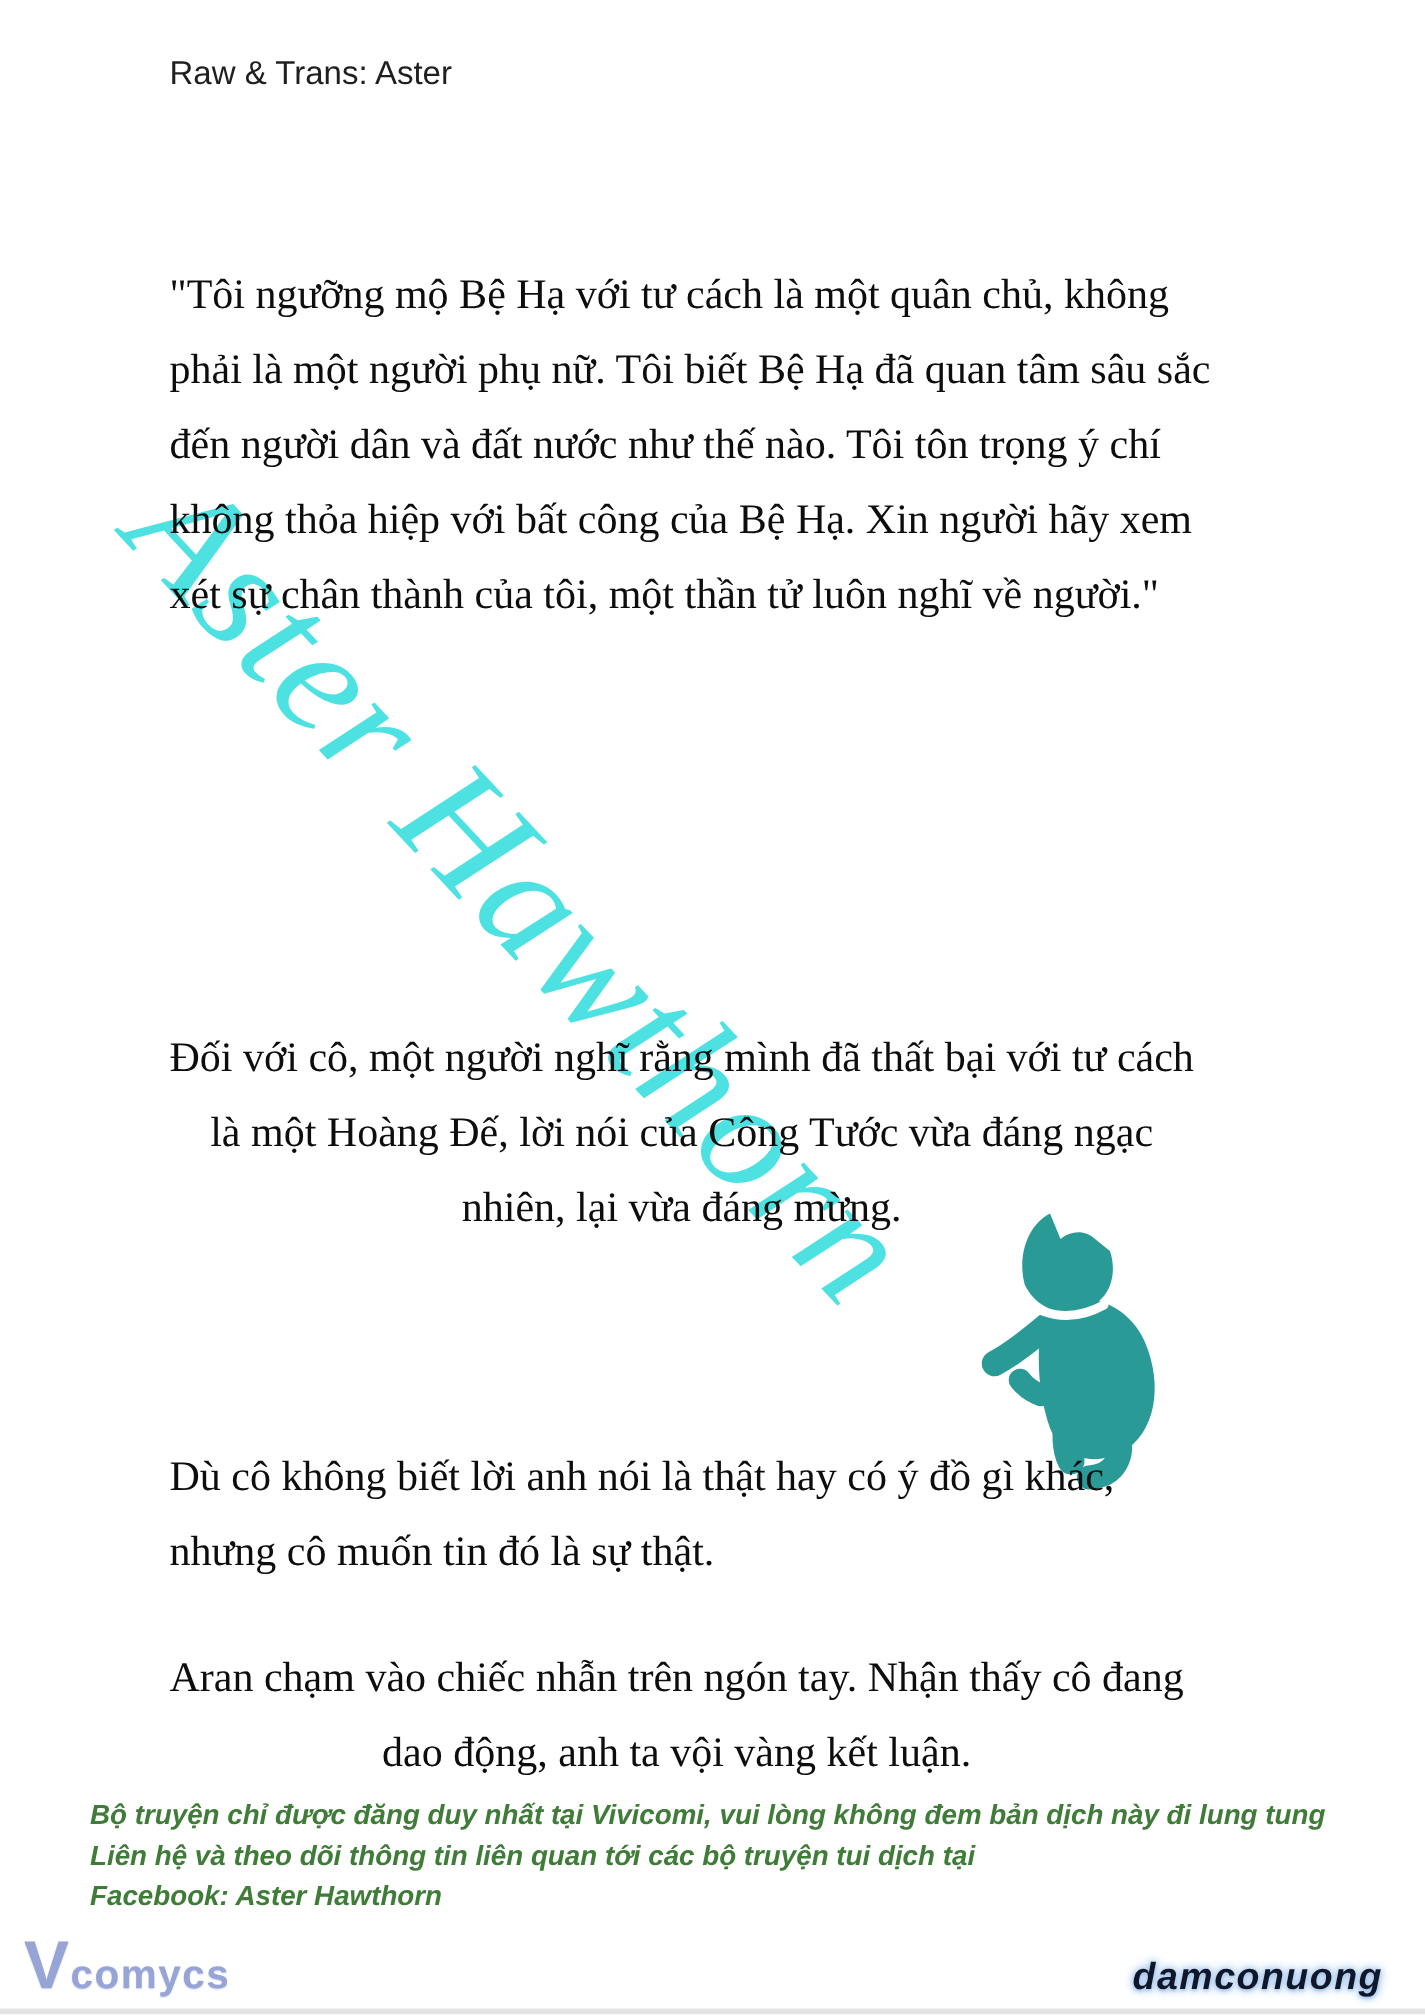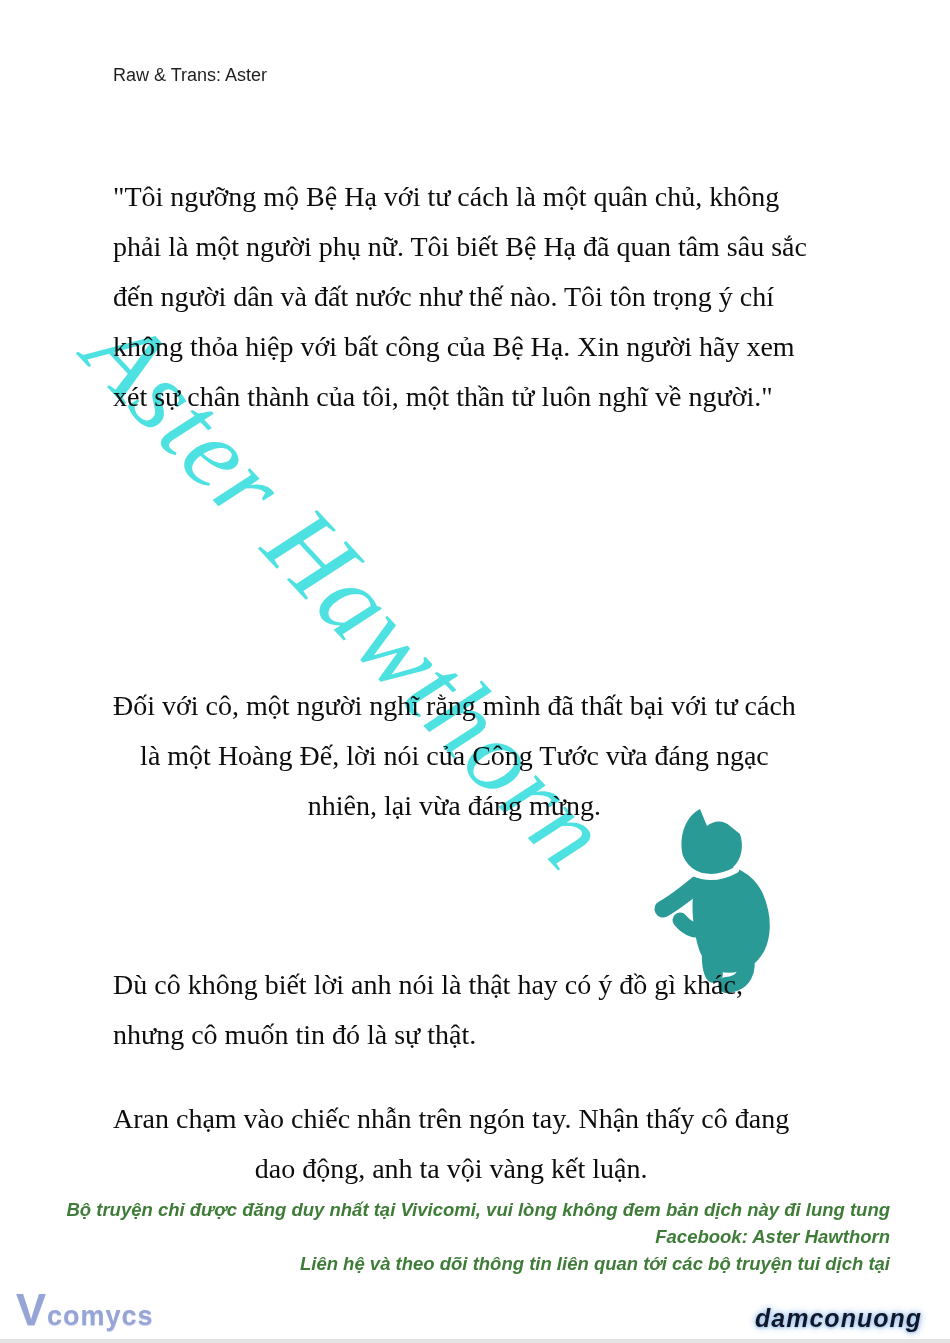--- a/index.html
+++ b/index.html
@@ -2,23 +2,23 @@
 <html><head>
 <meta charset="utf-8">
 <style>
   html,body { margin:0; padding:0; background:#ffffff; }
   .page {
     position:relative; width:950px; height:1343px;
     background:#ffffff; overflow:hidden;
     font-family:"Liberation Serif", serif;
   }
   .credit {
-    position:absolute; left:113px; top:65px;
+    position:absolute; left:113px; top:36px;
     font-family:"Liberation Sans", sans-serif;
-    font-size:18px; color:#1f1f1f; z-index:3;
+    font-size:22px; color:#1f1f1f; z-index:3;
   }
   .watermark {
     position:absolute; left:150px; top:292px;
     font-family:"Liberation Serif", serif; font-style:italic;
     font-size:106px; color:#4ee1e1; white-space:nowrap;
     transform:rotate(47deg); transform-origin:0 0;
     z-index:1; letter-spacing:2px;
   }
   .cat { position:absolute; left:650px; top:804px; z-index:2; }
   .para {
@@ -26,21 +26,21 @@
     font-size:28px; line-height:50px; color:#0d0d0d;
     white-space:pre; z-index:3;
   }
   .p1 { top:172px; }
   .p2 { top:505px; }
   .p3 { top:681px;text-align:center; }
   .p4 { top:960px; }
   .p5 { top:1094px;text-align:center; }
   .footer {
     position:absolute; left:60px; right:60px; top:1196px;
-    text-align:right; z-index:3;
+    text-align:left; z-index:3;
     font-family:"Liberation Sans", sans-serif;
     font-style:italic; font-weight:bold;
     font-size:18.5px; line-height:27px; color:#3e7c38;
   }
   .logo {
     position:absolute; left:16px; top:1284px; z-index:3;
     font-family:"Liberation Sans", sans-serif;
     font-weight:bold;
     font-size:27px; color:#96a5d6;
     text-shadow:0 1px 1px #c9d2ec;
@@ -90,22 +90,22 @@
   <div class="para p3">Đối với cô, một người nghĩ rằng mình đã thất bại với tư cách
 là một Hoàng Đế, lời nói của Công Tước vừa đáng ngạc
 nhiên, lại vừa đáng mừng.</div>
   <div class="para p4">Dù cô không biết lời anh nói là thật hay có ý đồ gì khác,
 nhưng cô muốn tin đó là sự thật.</div>
   <div class="para p5">Aran chạm vào chiếc nhẫn trên ngón tay. Nhận thấy cô đang
 dao động, anh ta vội vàng kết luận.</div>
 
   <div class="footer">
     <div>Bộ truyện chỉ được đăng duy nhất tại Vivicomi, vui lòng không đem bản dịch này đi lung tung</div>
+    <div>Liên hệ và theo dõi thông tin liên quan tới các bộ truyện tui dịch tại</div>
     <div>Facebook: Aster Hawthorn</div>
-    <div>Liên hệ và theo dõi thông tin liên quan tới các bộ truyện tui dịch tại</div>
   </div>
 
   <div class="logo">Vcomycs</div>
 
   <div class="site-tag">damconuong</div>
 
   <div class="bottom-edge"></div>
 
 </div>
 

